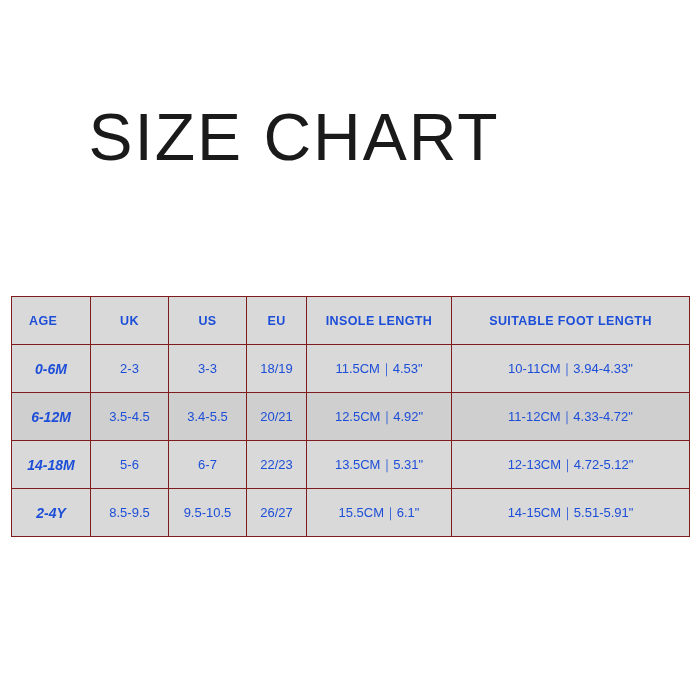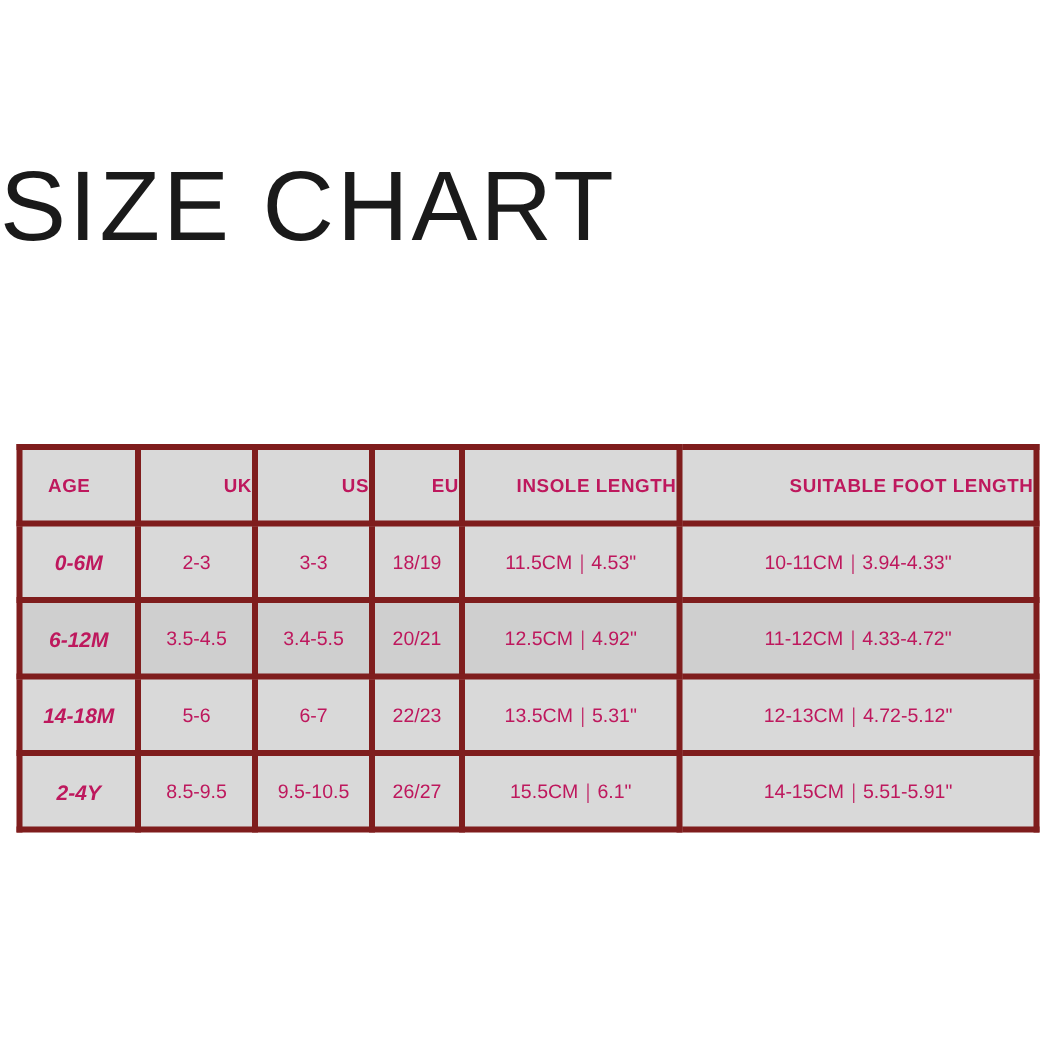--- a/index.html
+++ b/index.html
@@ -18,55 +18,55 @@
     position: relative;
     width: 700px;
     height: 700px;
     box-sizing: border-box;
   }
   .title {
     position: absolute;
     top: 104px;
     left: 0;
     width: 588px;
+    text-align: center;
     font-size: 66px;
     font-weight: 400;
     letter-spacing: 2px;
     color: #1a1a1a;
     line-height: 1;
     white-space: nowrap;
   }
   .table-wrap {
     position: absolute;
     top: 296px;
     left: 11px;
     width: 678px;
   }
   table.size-chart {
     border-collapse: collapse;
     width: 678px;
     table-layout: fixed;
   }
   table.size-chart td,
   table.size-chart th {
-    border: 4px solid #7f1d1d;
+    border: 1px solid #7f1d1d;
     text-align: center;
     vertical-align: middle;
     font-size: 13px;
-    color: #be185d;
+    color: #1d4ed8;
     padding: 0;
     height: 47px;
     background: #d9d9d9;
     font-weight: 400;
   }
   table.size-chart tr.header-row th {
     font-weight: bold;
     font-size: 12.5px;
     letter-spacing: 0.4px;
-    text-align: right;
   }
   table.size-chart tr.header-row th.age-head {
     text-align: left;
     padding-left: 17px;
   }
   table.size-chart td.age-cell {
     font-weight: bold;
     font-size: 14px;
     font-style: italic;
   }

